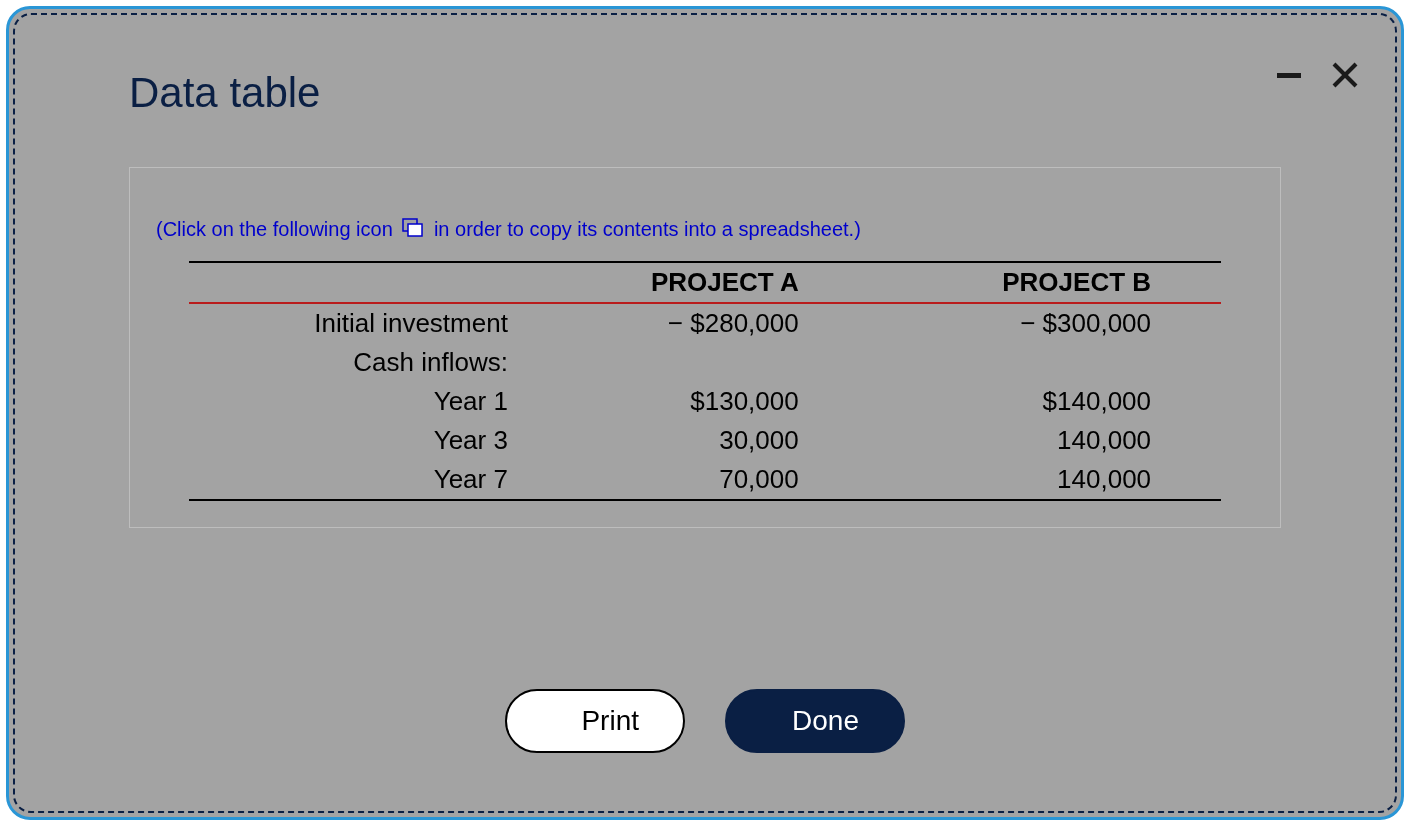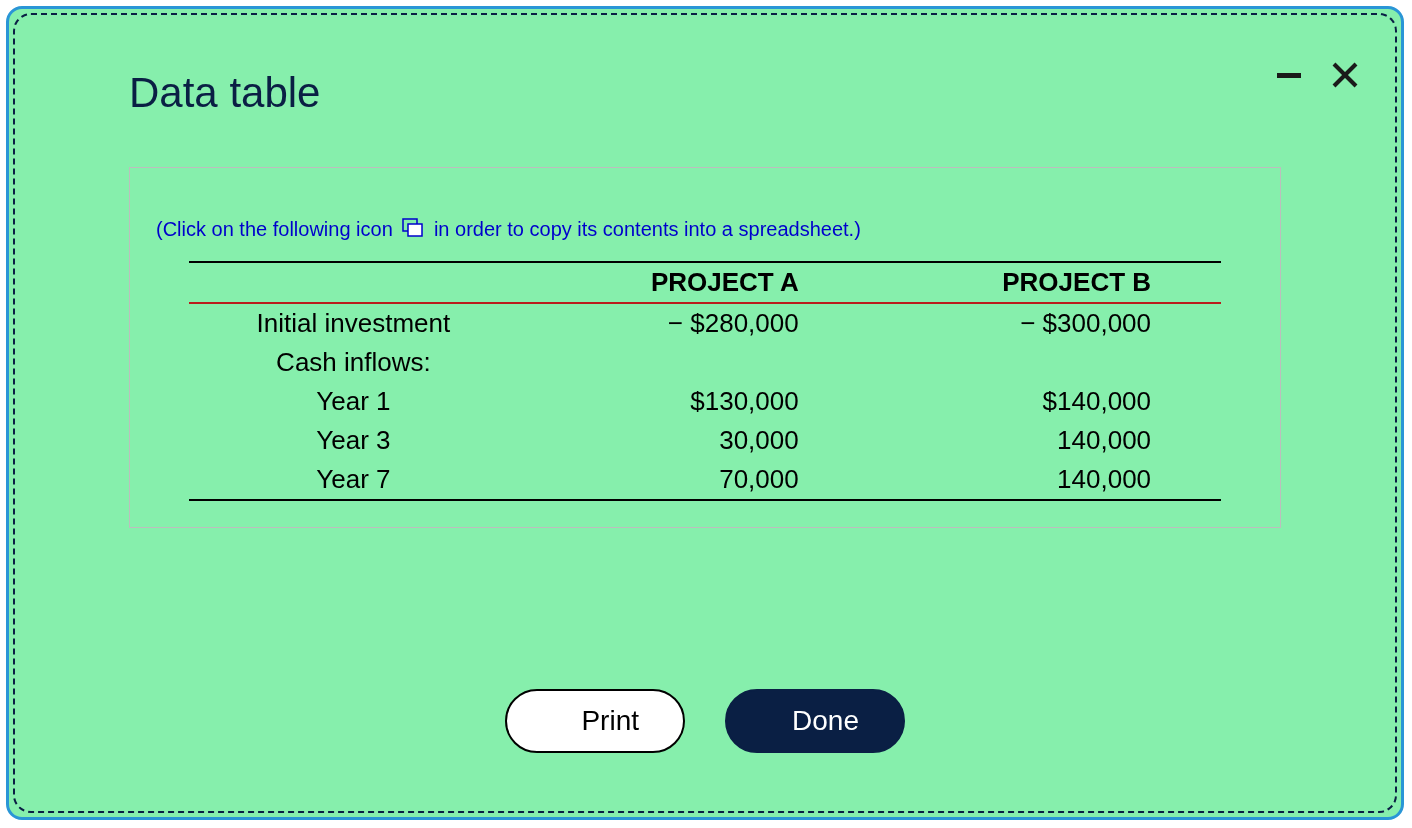--- a/index.html
+++ b/index.html
@@ -7,22 +7,22 @@
     margin: 0; padding: 0;
     width: 1412px; height: 828px;
     font-family: Arial, Helvetica, sans-serif;
     background: #fff;
   }
   .modal {
     position: absolute;
     top: 6px; left: 6px;
     width: 1398px; height: 814px;
     border: 3px solid #2a96d6;
-    border-radius: 16px;
-    background: #86efac;
+    border-radius: 24px;
+    background: #a3a3a3;
     overflow: hidden;
   }
   .inner-border {
     position: absolute;
     top: 4px; left: 4px; right: 4px; bottom: 4px;
     border: 2px dashed #0a1f44;
     border-radius: 18px;
     pointer-events: none;
   }
   .window-controls {
@@ -64,21 +64,21 @@
   }
   table.data {
     width: 94%;
     margin: 0 auto;
     border-collapse: collapse;
     font-size: 26px;
     color: #000;
   }
   table.data th, table.data td {
     padding: 4px 10px 4px 10px;
-    text-align: center;
+    text-align: right;
   }
   table.data th.num, table.data td.num {
     text-align: right;
     padding-right: 70px;
   }
   table.data thead tr th {
     border-top: 2px solid #000;
     border-bottom: 2px solid #b91c1c;
     font-weight: 700;
     text-align: center;

